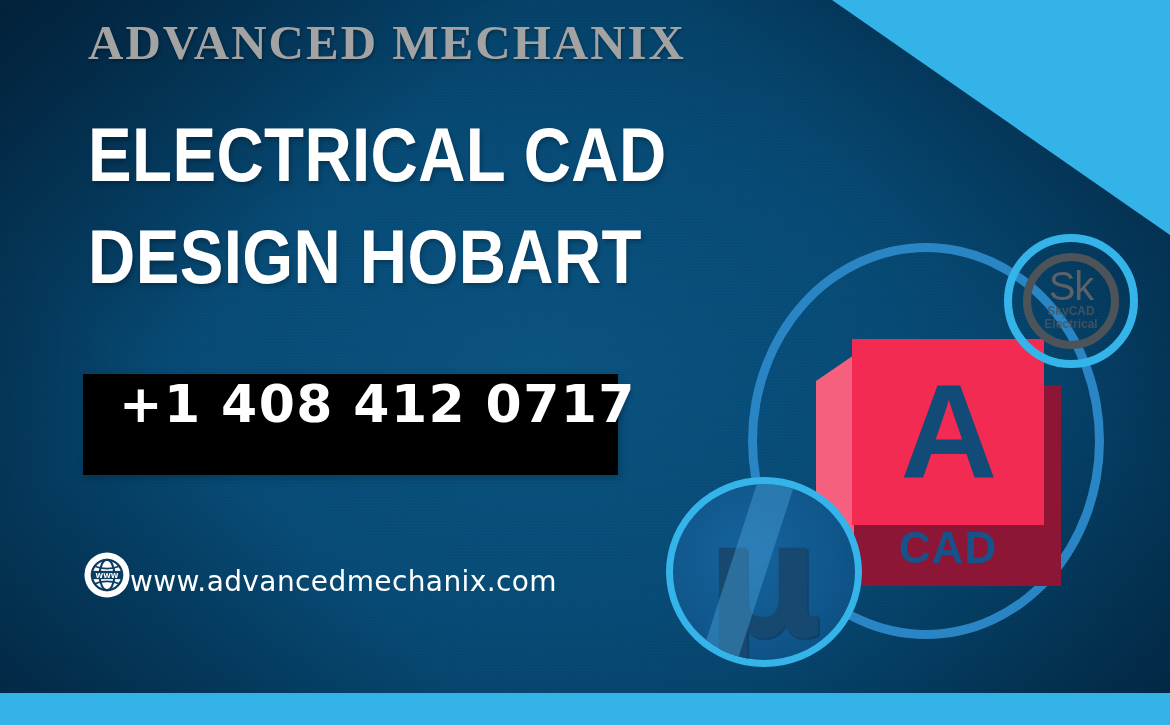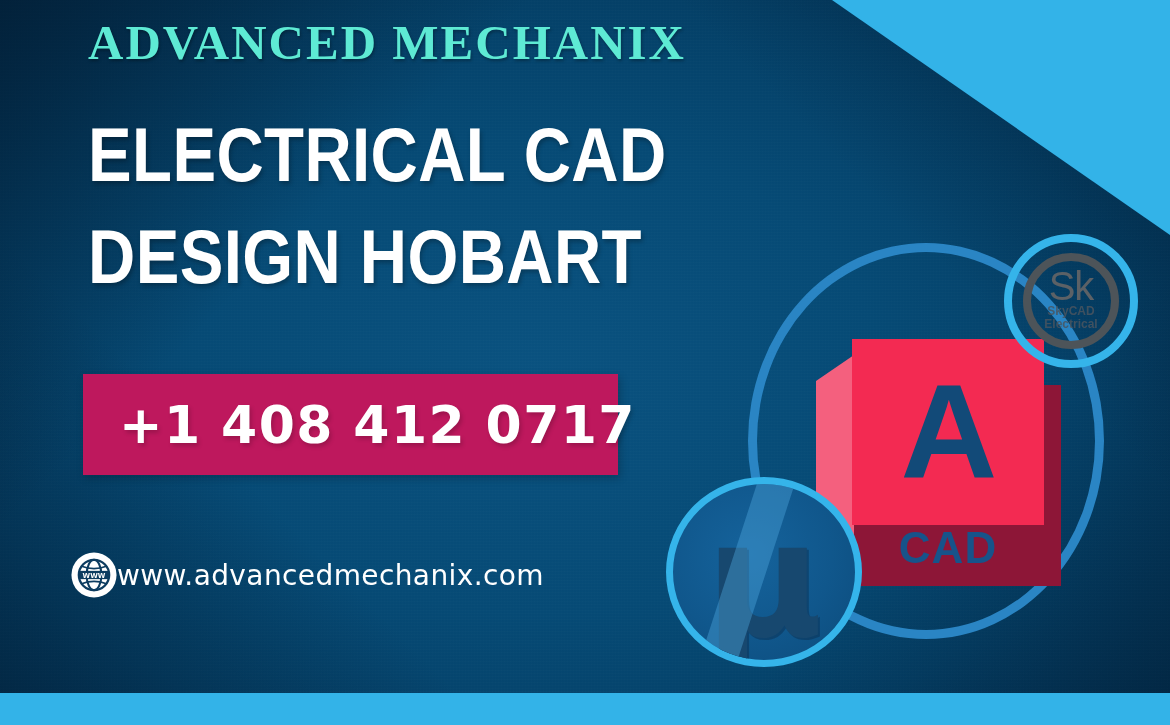--- a/index.html
+++ b/index.html
@@ -225,21 +225,21 @@
   }
 
   
   .brand {
     position: absolute;
     left: 88px;
     top: 18px;
     font-family: "Liberation Serif", serif;
     font-size: 49px;
     font-weight: 700;
-    color: #5eead4;
+    color: #a3a3a3;
     letter-spacing: 2.0px;
     line-height: 1;
     text-shadow: 1px 2px 3px rgba(0,0,0,0.30);
     white-space: nowrap;
   }
 
   .headline {
     position: absolute;
     left: 88px;
     top: 104px;
@@ -257,42 +257,41 @@
     transform-origin: left center;
     text-shadow: 2px 3px 5px rgba(0,0,0,0.25);
   }
 
   .phone-band {
     position: absolute;
     left: 83px;
     top: 374px;
     width: 535px;
     height: 101px;
-    background: #be185d;
-    display: flex;
-    align-items: center;
+    background: #000000;
+    display: flex;
     box-shadow: 2px 3px 8px rgba(0,0,0,0.22);
   }
   .phone-text {
     font-family: "DejaVu Sans", sans-serif;
     font-size: 52px;
     font-weight: 700;
     color: #ffffff;
     letter-spacing: 1.4px;
     margin-left: 36px;
     text-shadow: 2px 3px 4px rgba(0,0,0,0.18);
     white-space: nowrap;
   }
 
   .website-row {
     position: absolute;
-    left: 71px;
+    left: 84px;
     top: 552px;
     display: flex;
-    align-items: center;
+    align-items: flex-end;
   }
   .globe-icon {
     width: 46px;
     height: 46px;
     flex: 0 0 auto;
   }
   .website-text {
     font-family: "DejaVu Sans", sans-serif;
     font-size: 28px;
     font-weight: 400;

